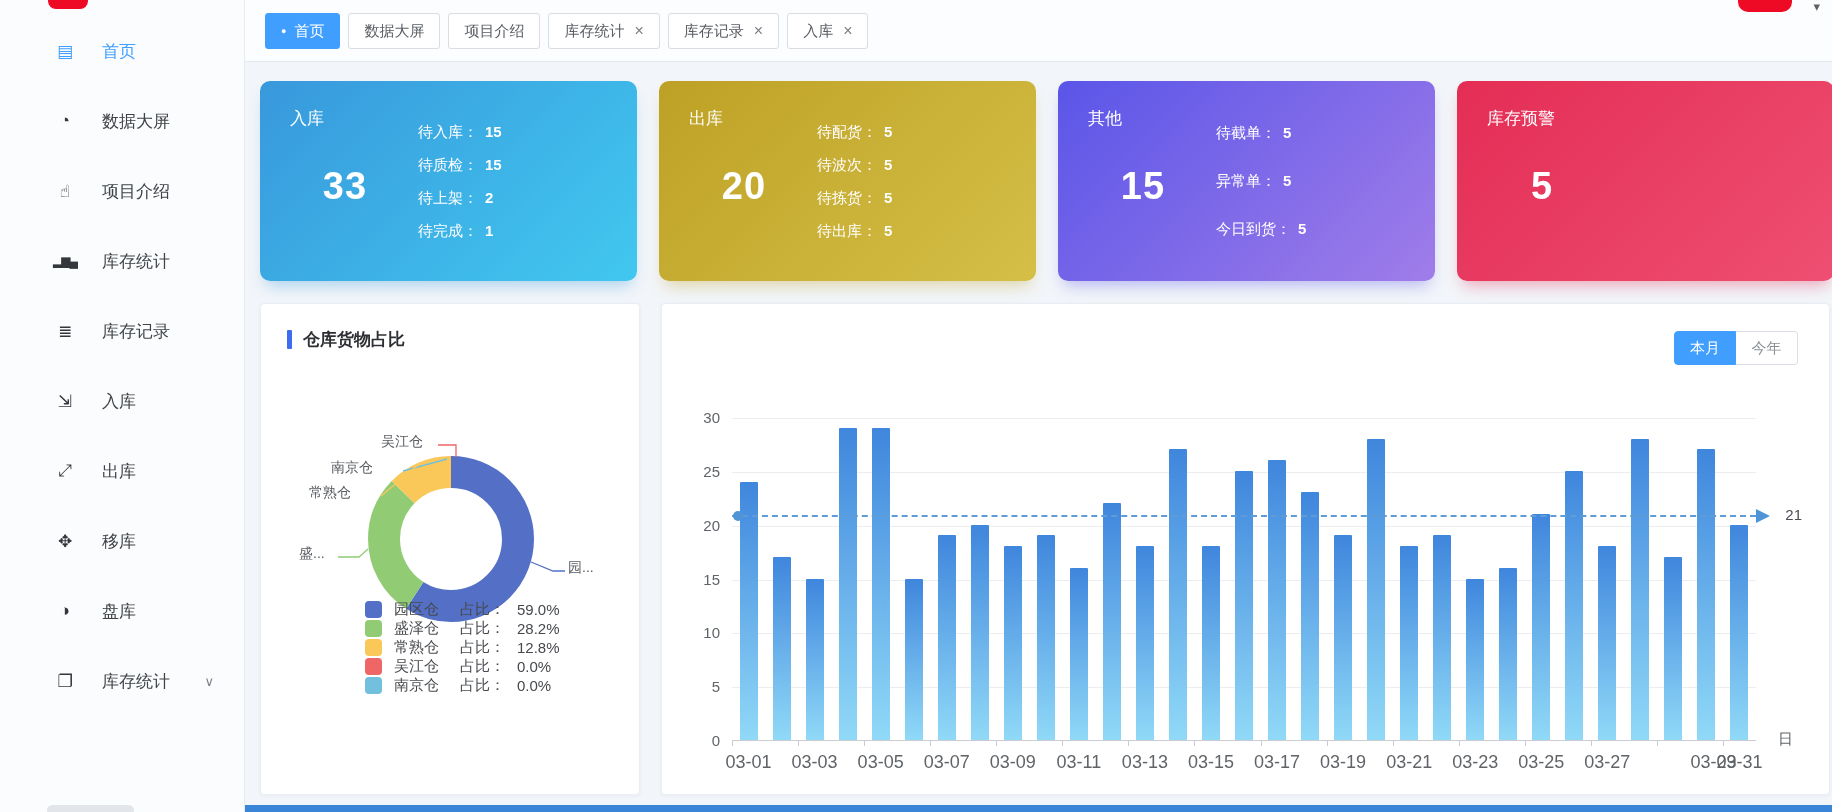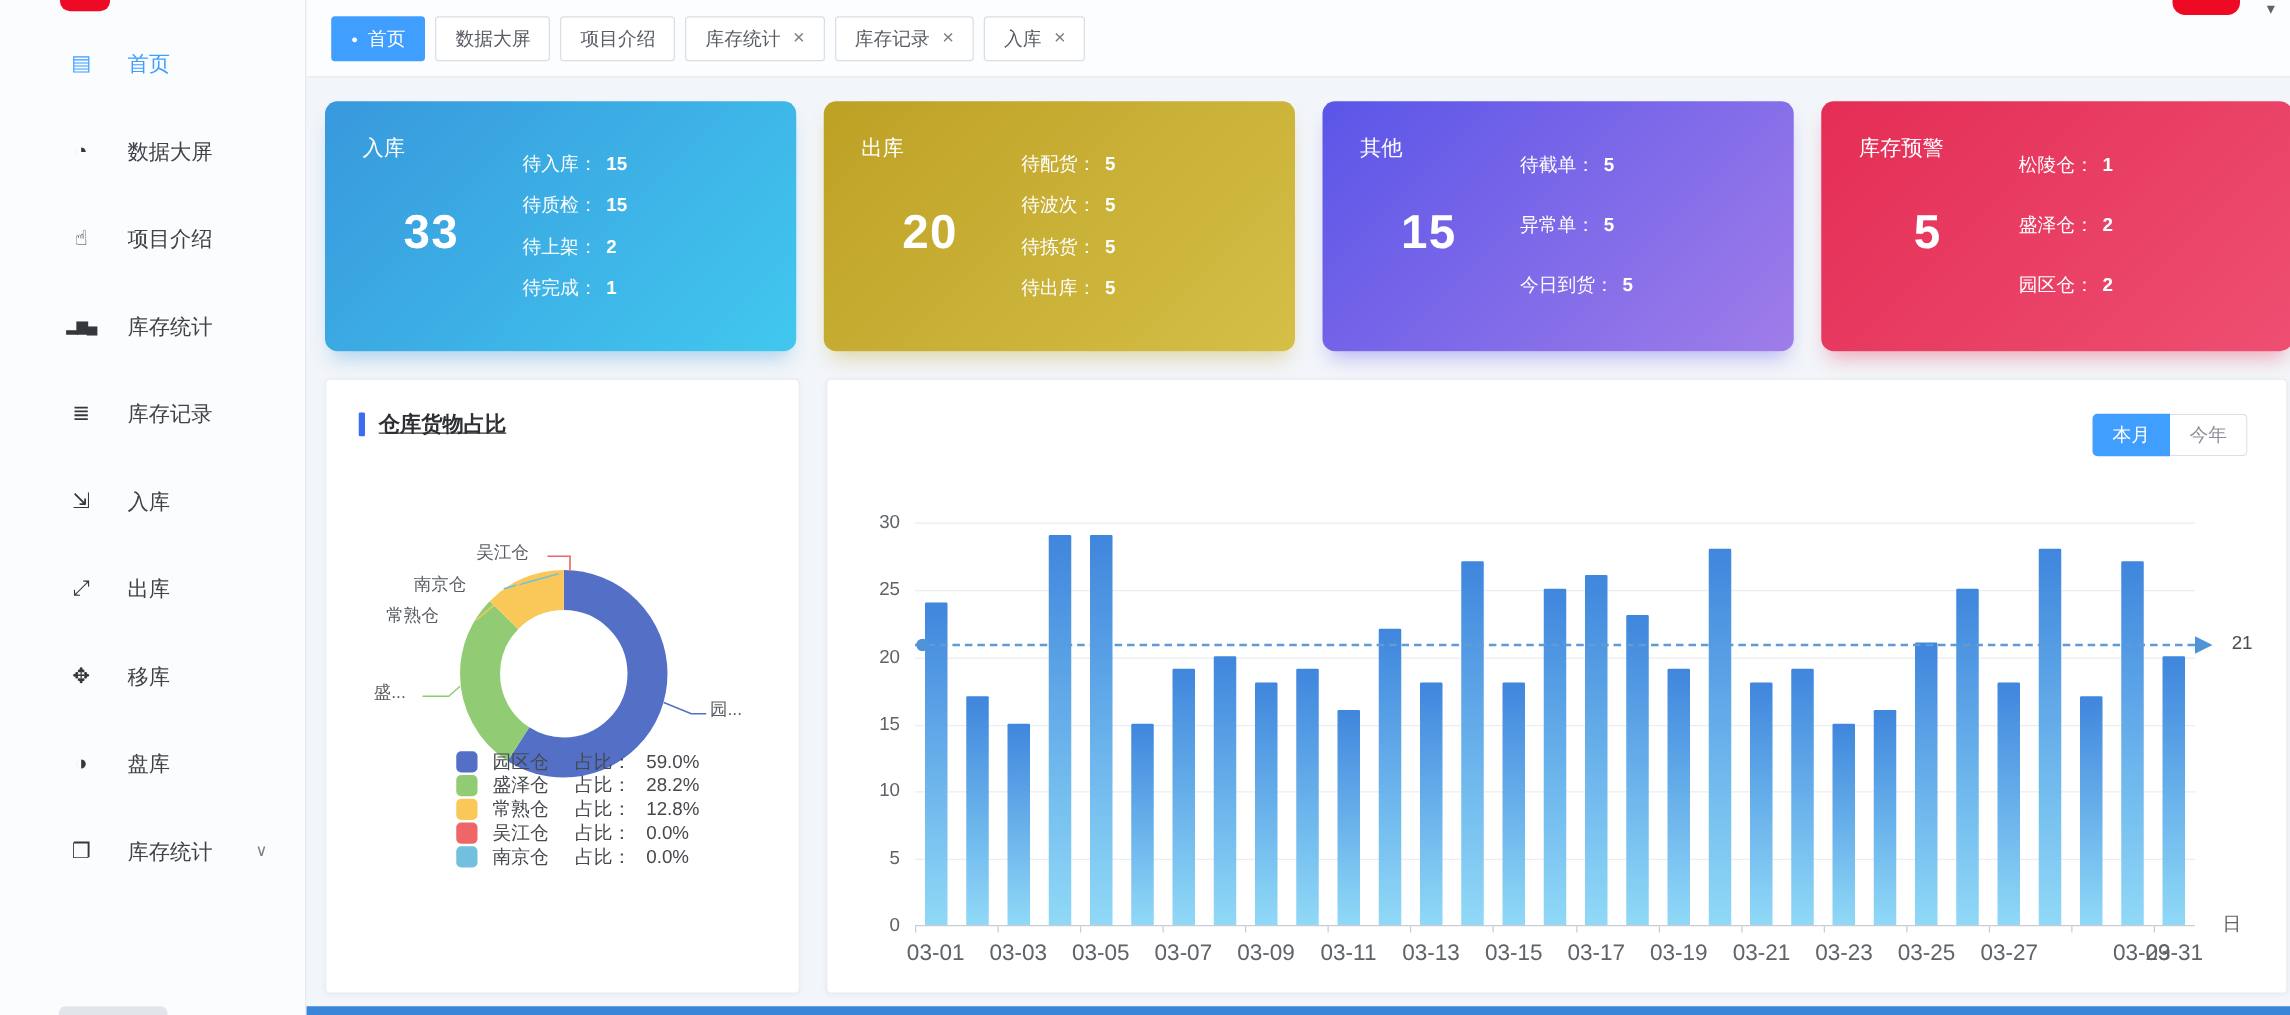--- a/index.html
+++ b/index.html
@@ -46,21 +46,21 @@
     display:flex; flex-direction:column; justify-content:center; font-size:15px; }
   .stat-rows.rows-4 { gap:13px; }
   .stat-rows.rows-3 { gap:28px; }
   .stat-row { line-height:20px; }
   .stat-row b { font-weight:700; margin-left:7px; font-size:15px; }
   
   .panel { position:absolute; background:#fff; border:1px solid #e9edf4; border-radius:4px;
     box-shadow:0 1px 4px rgba(31,45,61,.05); }
   .donut-panel { left:15px; top:241px; width:380px; height:492px; }
   .trend-panel { left:416px; top:241px; width:1169px; height:492px; }
-  .panel-head { display:flex; align-items:center; padding:24px 0 0 26px;text-decoration:underline; }
+  .panel-head { display:flex; align-items:center; padding:24px 0 0 26px; }
   .accent-bar { width:5px; height:19px; border-radius:1px; margin-right:11px; background:var(--panel-accent); }
   .panel-title { font-size:17px; font-weight:bold; color:#2d2f33; }
   
   .donut-area { position:relative; margin-top:20px; height:300px; }
   .donut-area svg { position:absolute; left:0; top:0; }
   .callout-label { position:absolute; font-size:14px; color:#585c61; white-space:nowrap; }
   .donut-legend { position:absolute; left:104px; top:296px; display:flex; flex-direction:column; }
   .legend-row { display:flex; align-items:center; font-size:15px; color:#46494d; cursor:pointer; }
   .legend-swatch { width:17px; height:17px; border-radius:4px; margin-right:12px; flex:none; }
   .legend-name { width:66px; }
@@ -194,25 +194,20 @@
         <div class="stat-total">15</div>
         <div class="stat-rows rows-3">
           <div class="stat-row"><span>待截单：</span><b>5</b></div>
           <div class="stat-row"><span>异常单：</span><b>5</b></div>
           <div class="stat-row"><span>今日到货：</span><b>5</b></div>
         </div>
       </div>
       <div class="stat-card" style="background: linear-gradient(135deg, rgb(228, 45, 85), rgb(238, 79, 114)); box-shadow: rgba(228, 45, 85, 0.4) 0px 10px 16px -6px;">
         <div class="stat-title">库存预警</div>
         <div class="stat-total">5</div>
-        <div class="stat-rows rows-3">
-          <div class="stat-row"><span>松陵仓：</span><b>1</b></div>
-          <div class="stat-row"><span>盛泽仓：</span><b>2</b></div>
-          <div class="stat-row"><span>园区仓：</span><b>2</b></div>
-        </div>
       </div>
     </div>
 
   <section class="panel donut-panel">
     <div class="panel-head">
       <span class="accent-bar"></span>
       <h3 class="panel-title">仓库货物占比</h3>
     </div>
     <div class="donut-area" id="donut-area">
         <span class="callout-label" style="left: 120px; top: 62px;">吴江仓</span>

